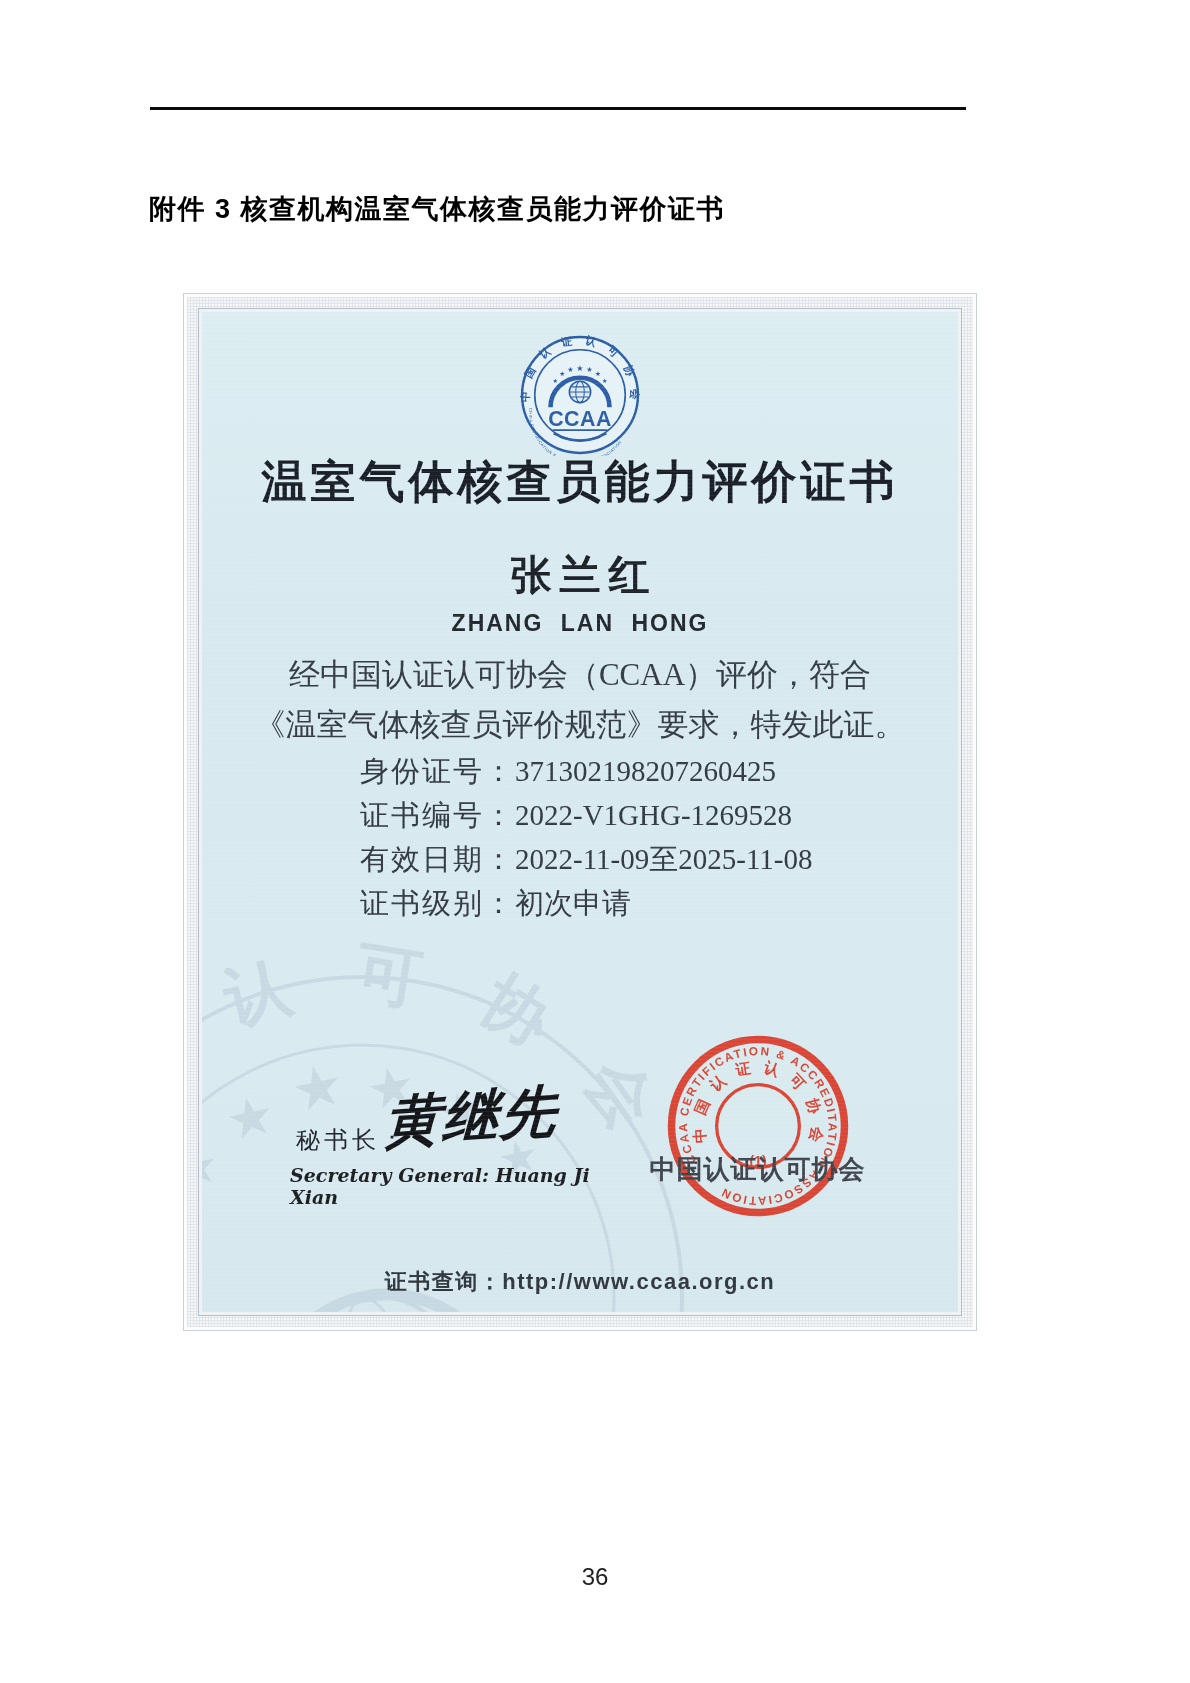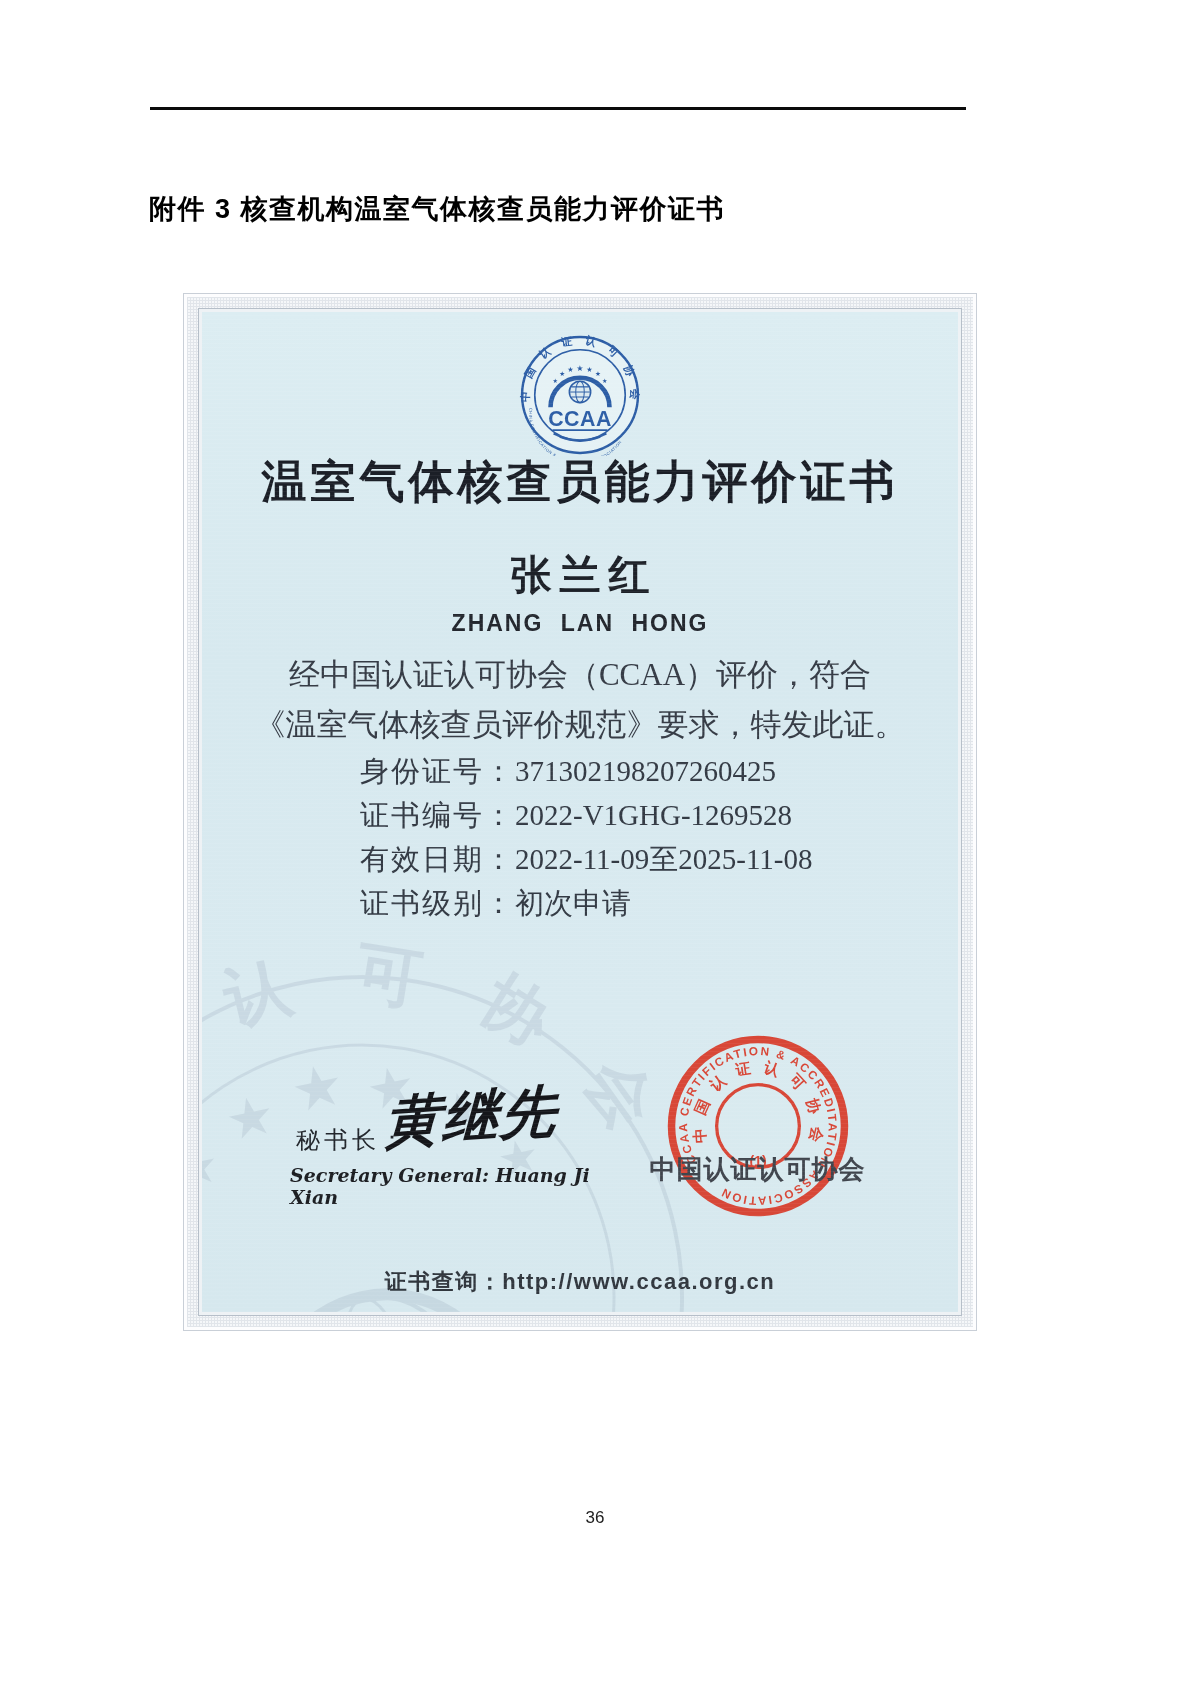--- a/index.html
+++ b/index.html
@@ -49,22 +49,22 @@
   .sig-caption{position:absolute;left:88px;top:852px;width:300px;
     font-family:"DejaVu Serif",serif;font-style:italic;font-weight:700;
     font-size:19px;color:#1c1e22;}
   .seal-wrap{position:absolute;left:462px;top:720px;width:188px;height:188px;opacity:.92;}
   .org-name{position:absolute;left:443px;top:840px;width:225px;text-align:center;
     font-size:26px;font-weight:600;letter-spacing:1px;color:#40454d;}
   .cert-footer{position:absolute;left:0;top:955px;width:100%;text-align:center;
     font-size:22px;font-weight:600;letter-spacing:1.5px;color:#31373e;}
   .watermark{position:absolute;left:-190px;top:635px;width:700px;height:700px;
     opacity:.20;transform:rotate(-12deg);pointer-events:none;}
-  .page-number{position:absolute;left:0;top:1508px;width:100%;text-align:center;
-    font-size:17px;color:#222;}
+  .page-number{position:absolute;left:0;top:1563px;width:100%;text-align:center;
+    font-size:24px;color:#222;}
 </style>
 </head>
 <body>
 
 <div class="page">
 
   <div class="top-rule"></div>
 
   <div class="doc-heading">附件 3 核查机构温室气体核查员能力评价证书</div>
 

